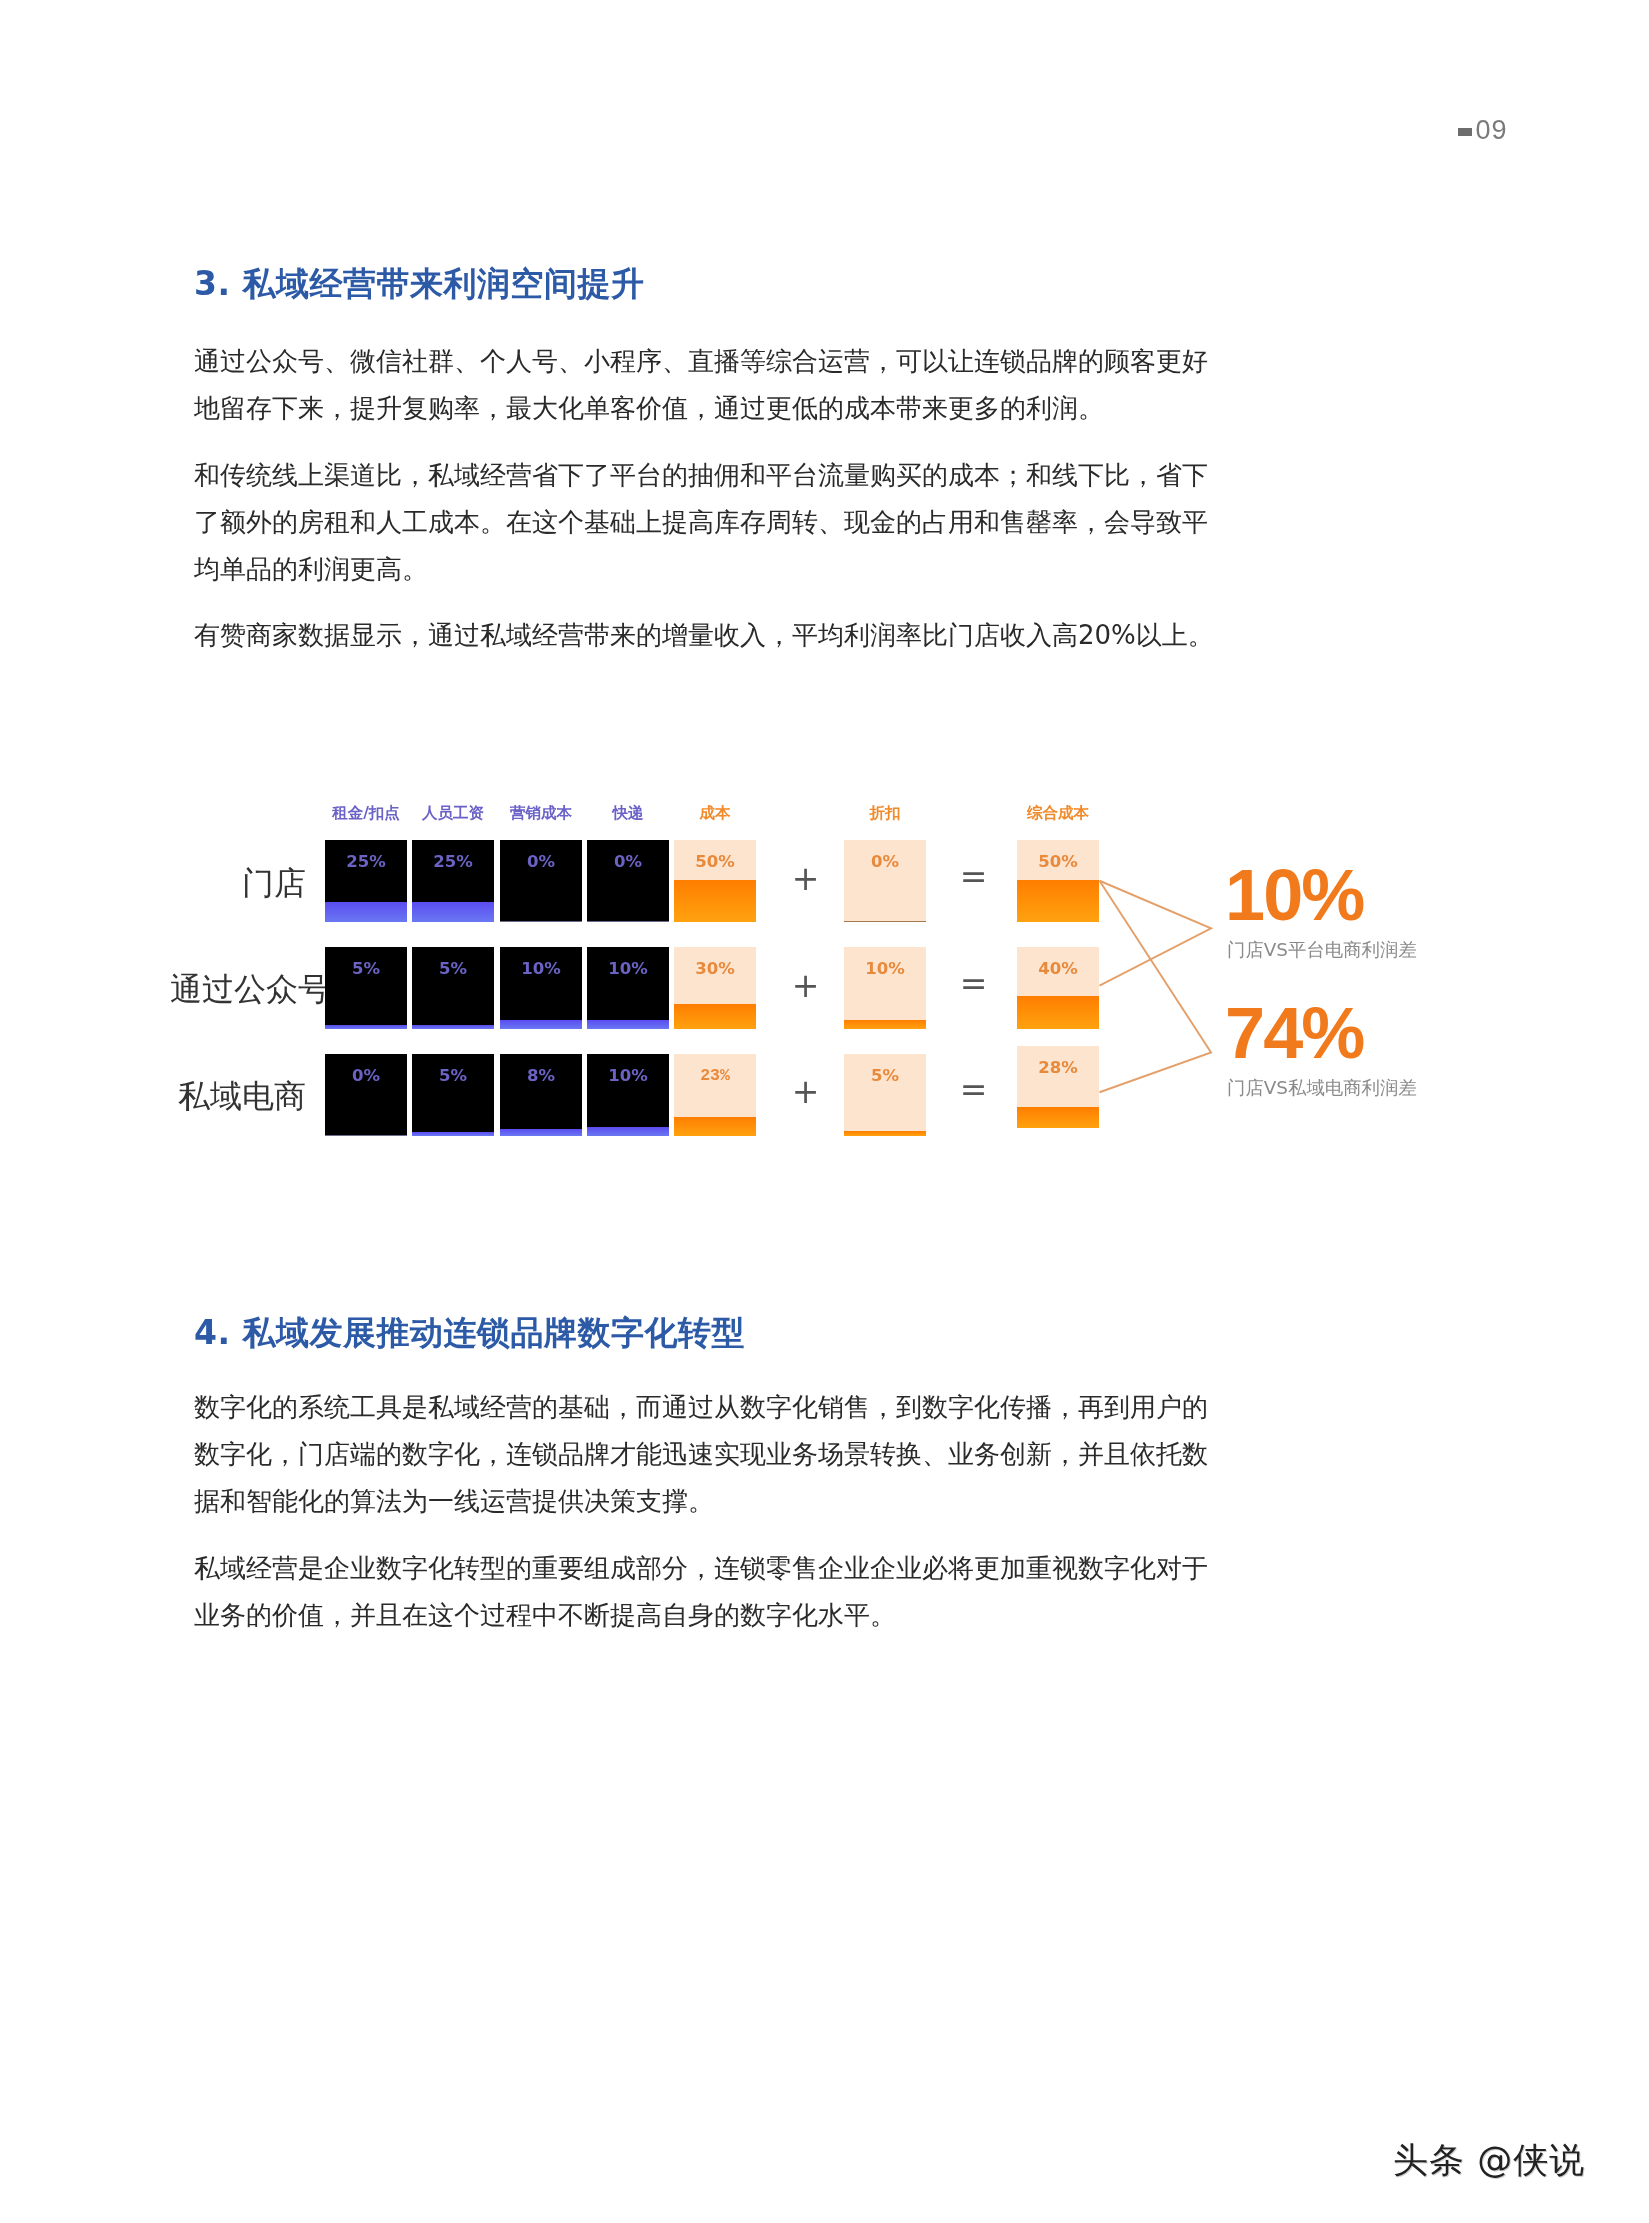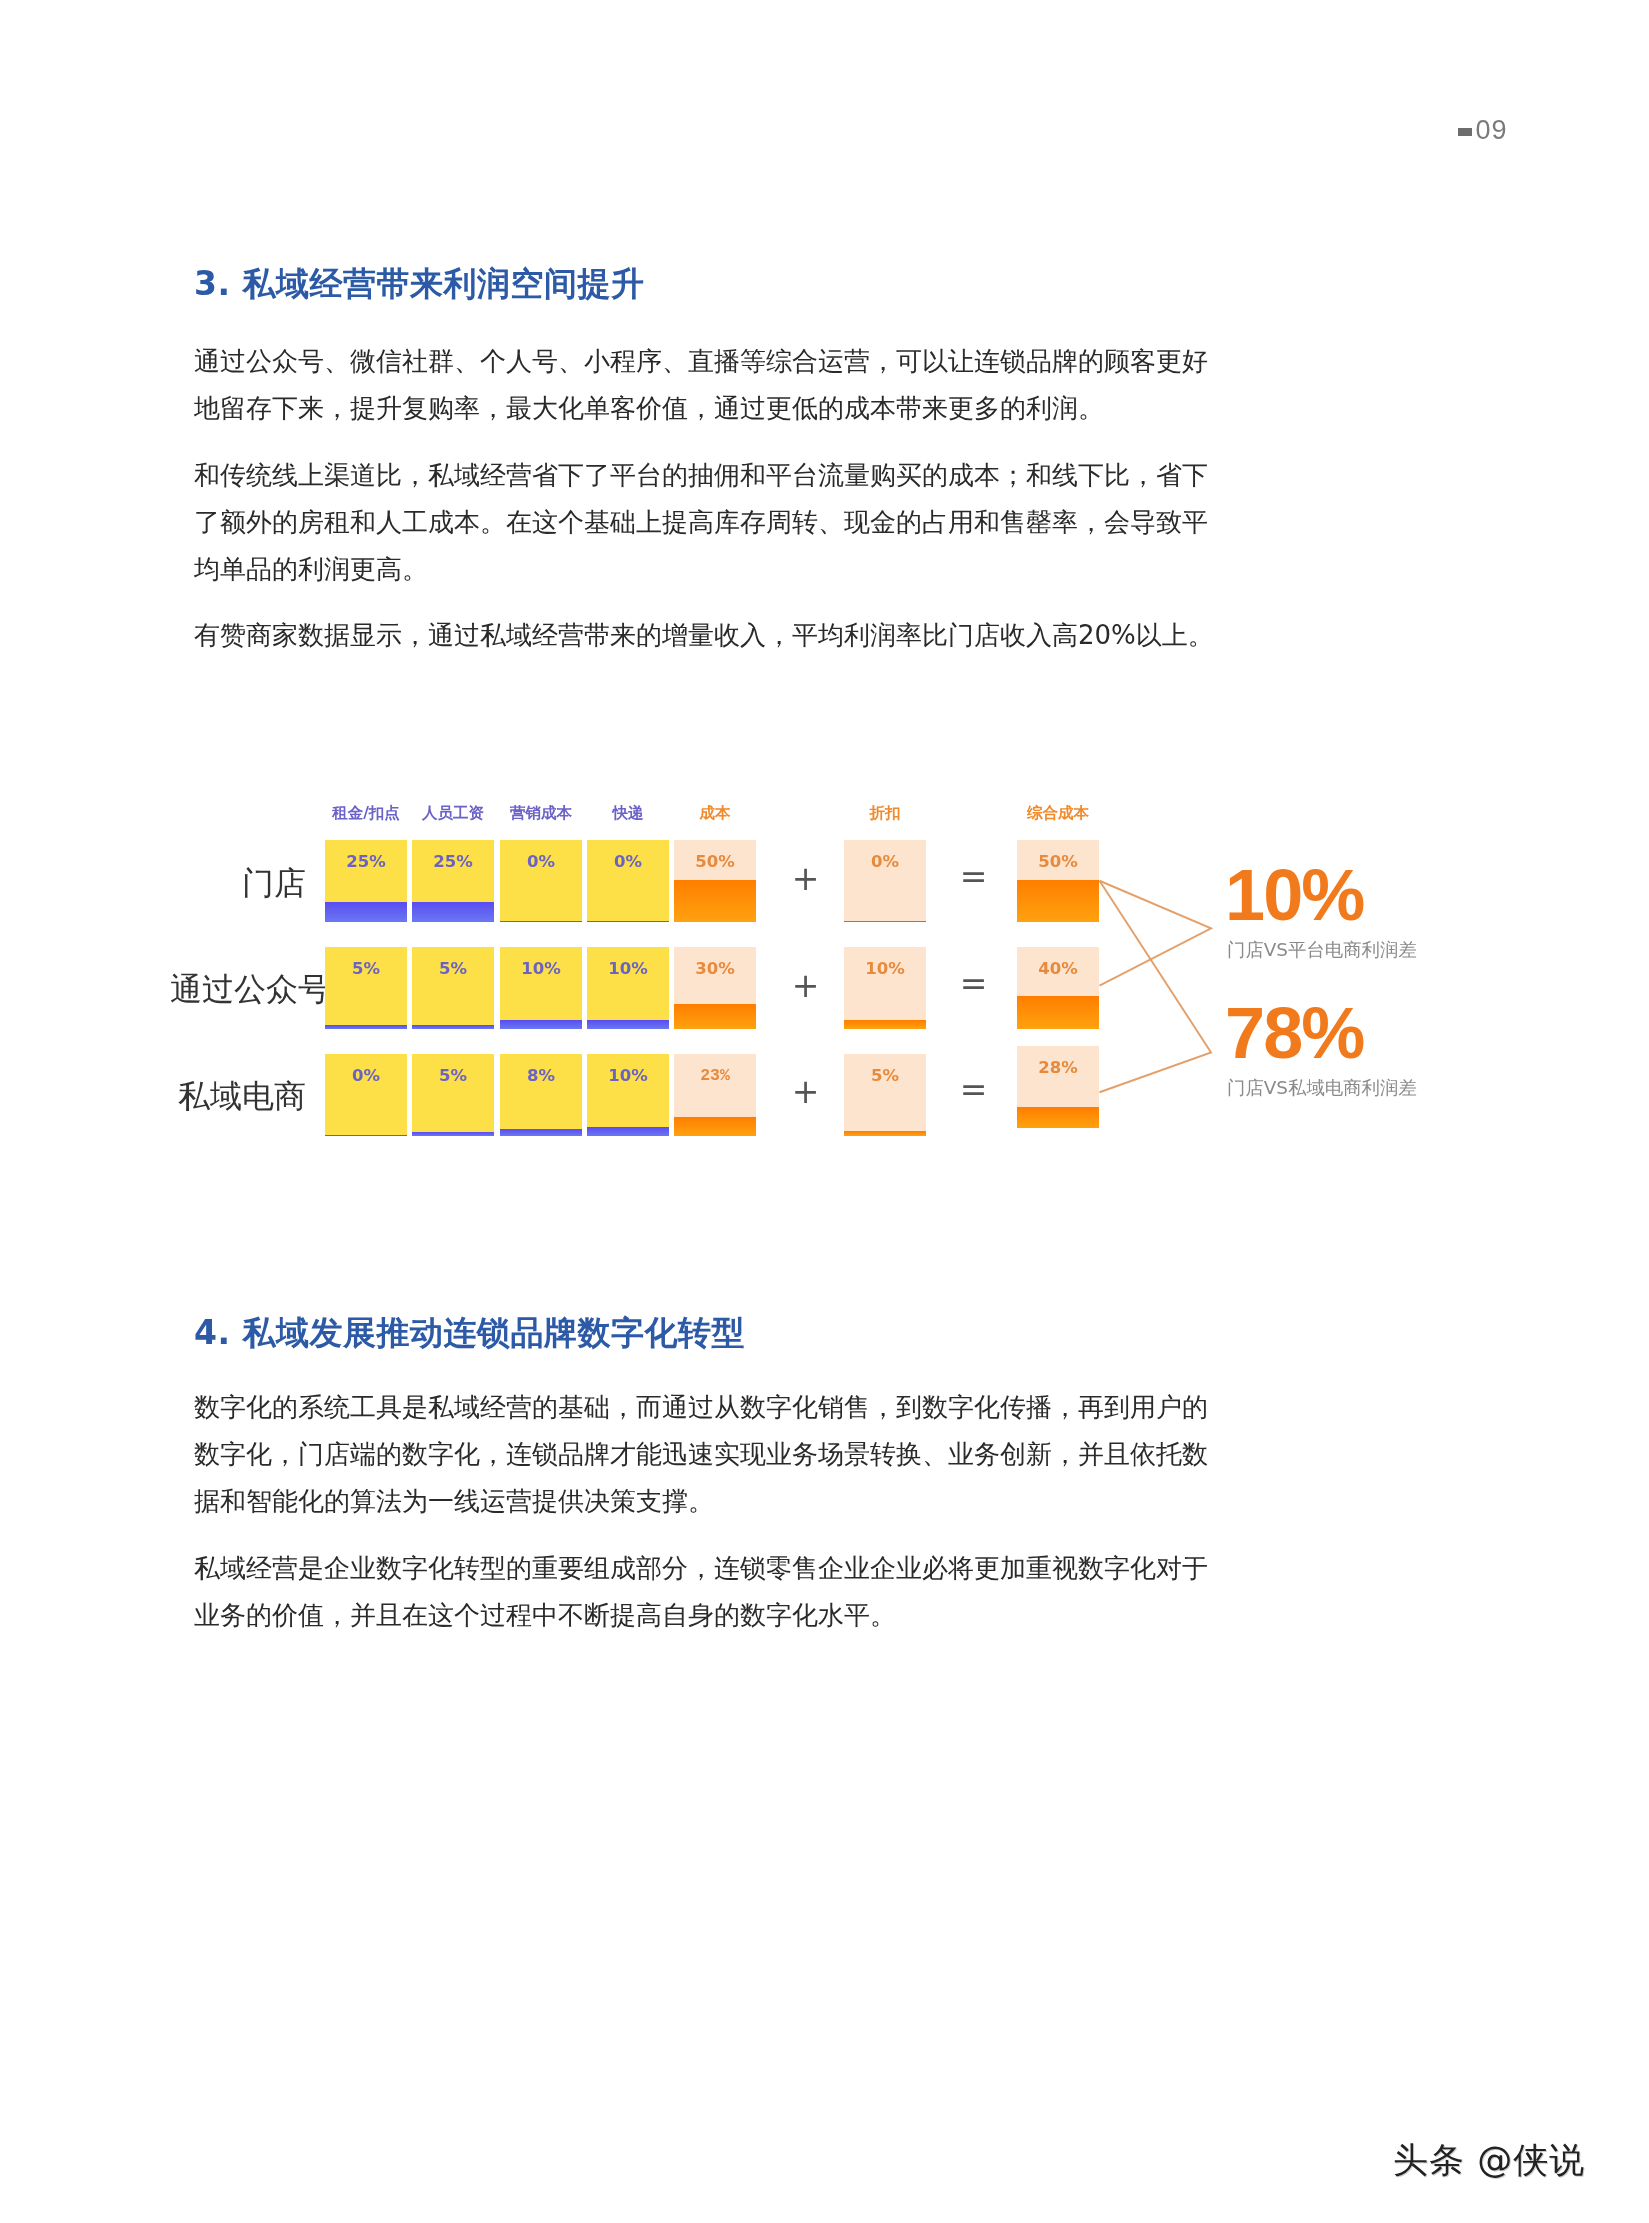--- a/index.html
+++ b/index.html
@@ -14,21 +14,21 @@
   .page-num-bar { display:inline-block; width:13.6px; height:7.8px; background:#6d6d6d; margin-right:3.9px; vertical-align:middle; }
   h2.sec { position:absolute; left:194px; margin:0; font-size:33px; font-weight:bold; color:#2c5aa6; letter-spacing:0.5px; white-space:nowrap; }
   p.para { position:absolute; left:194px; width:1029px; margin:0; font-size:26px; line-height:47px; color:#2a2a2a; }
 
   
   .col-head { position:absolute; top:803px; font-size:15.5px; font-weight:bold; text-align:center; white-space:nowrap; }
   .col-head.purple { color:#6b62c8; }
   .col-head.orange { color:#f08a2a; }
   .row-label { position:absolute; font-size:32px; color:#333; text-align:right; width:136px; left:170px; white-space:nowrap; }
   .box { position:absolute; width:82px; height:82px; overflow:hidden; }
-  .box.purple { background:#fde047; }
+  .box.purple { background:#000000; }
   .box.orange { background:#fde4cf; }
   .box .val { position:absolute; top:11.6px; left:0; width:100%; text-align:center; font-size:16.5px; font-weight:bold; }
   .box.purple .val { color:#6a63c4; }
   .box.orange .val { color:#e88a3c; }
   .box .fill { position:absolute; left:0; bottom:0; width:100%; }
   .box.purple .fill { background:linear-gradient(#5a4cf0,#6a78f2); }
   .box.orange .fill { background:linear-gradient(#ff7e00,#ffa20f); }
   .op { position:absolute; font-size:33px; color:#555; width:39px; text-align:center; }
   .big-pct { position:absolute; left:1225px; font-size:72px; font-weight:bold; color:#f07a1c; letter-spacing:-1.9px; font-family:"Liberation Sans",sans-serif; }
   .pct-label { position:absolute; left:1227px; font-size:18.4px; color:#8a8a8a; white-space:nowrap; }
@@ -154,21 +154,21 @@
 
   <svg class="abs" style="left:0; top:0;" width="1650" height="1261" viewBox="0 0 1700 1300">
     <g stroke="#e4a06a" stroke-width="2" fill="none">
       <polyline points="1133,908 1248,957 1133,1016"></polyline>
       <polyline points="1133,908 1248,1085 1133,1126"></polyline>
     </g>
   </svg>
 
   <div class="big-pct" style="top:854px;">10%</div>
   <div class="pct-label" style="top:937px;">门店VS平台电商利润差</div>
-  <div class="big-pct" style="top:992px;">78%</div>
+  <div class="big-pct" style="top:992px;">74%</div>
   <div class="pct-label" style="top:1075px;">门店VS私域电商利润差</div>
 </div>
 
 <h2 class="sec" style="top:1311px;">4. 私域发展推动连锁品牌数字化转型</h2>
 <p class="para" style="top:1384px; width:1019px;">数字化的系统工具是私域经营的基础，而通过从数字化销售，到数字化传播，再到用户的数字化，门店端的数字化，连锁品牌才能迅速实现业务场景转换、业务创新，并且依托数据和智能化的算法为一线运营提供决策支撑。</p>
 <p class="para" style="top:1545px; width:1019px;">私域经营是企业数字化转型的重要组成部分，连锁零售企业企业必将更加重视数字化对于业务的价值，并且在这个过程中不断提高自身的数字化水平。</p>
 
 <div class="watermark">头条 @侠说</div>
 
 

